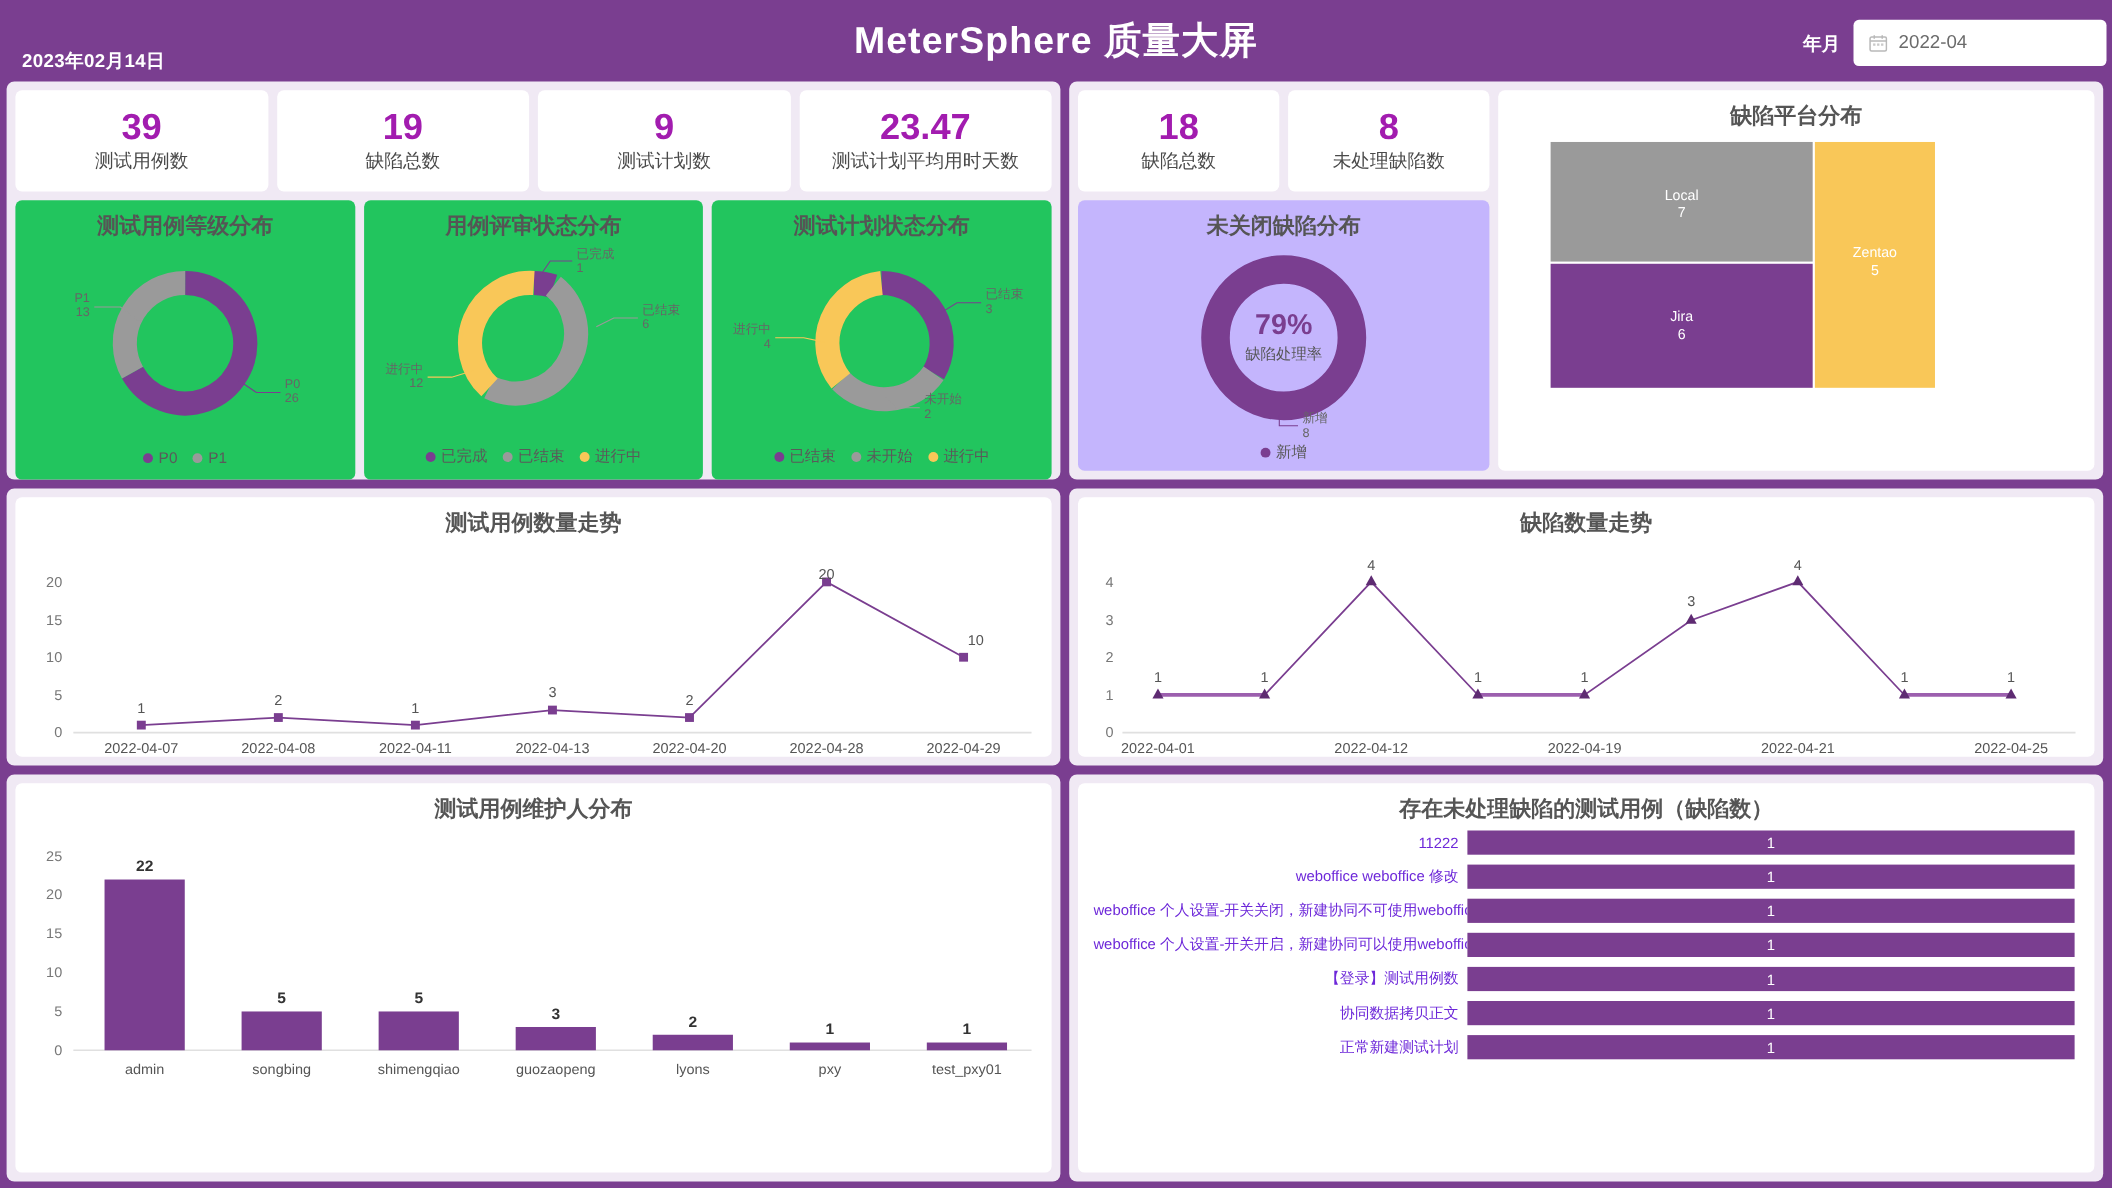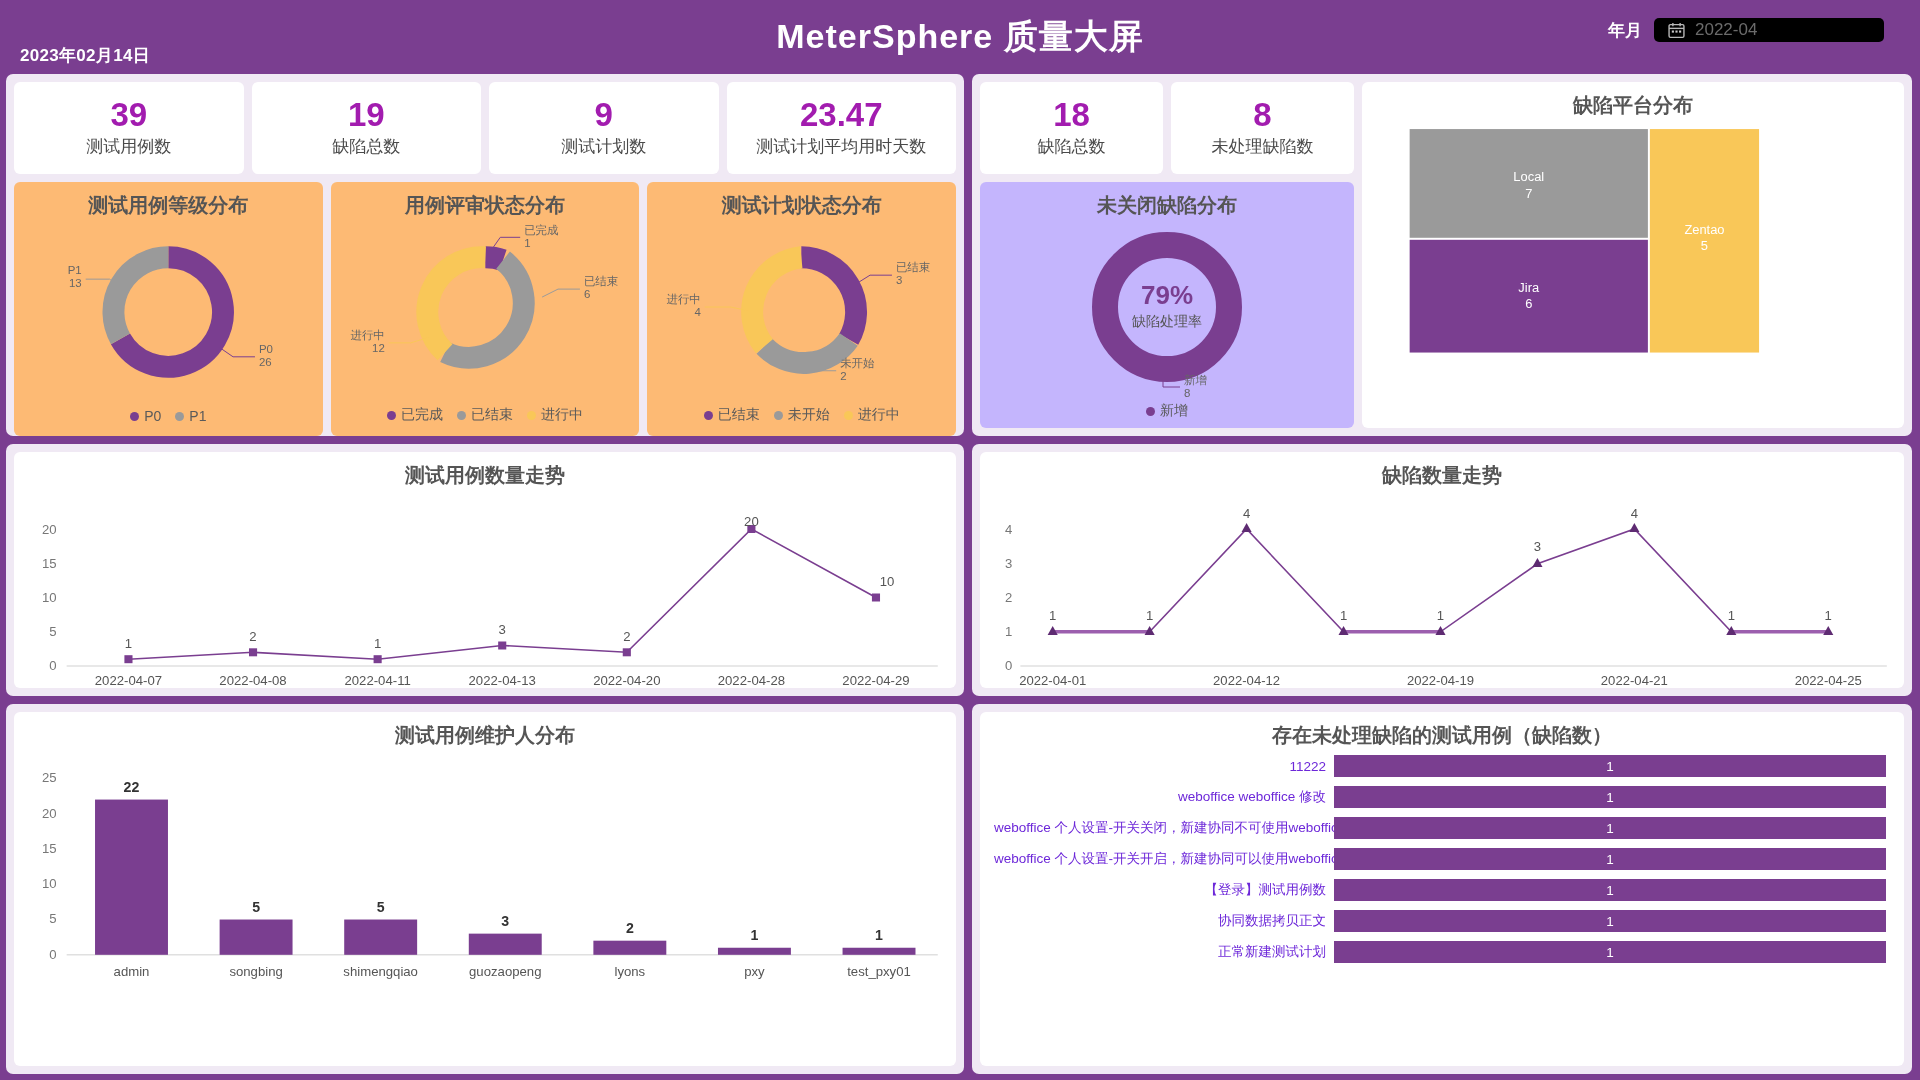--- a/index.html
+++ b/index.html
@@ -15,24 +15,24 @@
   .header { height: 74px; position: relative; flex: 0 0 74px; }
   .header-date {
     position: absolute; left: 20px; top: 44px;
     color: #ffffff; font-size: 17px; font-weight: bold; letter-spacing: .3px;
   }
   .header-title {
     position: absolute; left: 0; right: 0; top: 14px;
     text-align: center; color: #ffffff;
     font-size: 34px; font-weight: bold; letter-spacing: 1px;
   }
-  .header-right { position: absolute; right: 36px; top: 18px; display: flex; align-items: center; gap: 12px; justify-content: space-between; }
+  .header-right { position: absolute; right: 5px; top: 18px; display: flex; align-items: center; gap: 12px; justify-content: space-between; }
   .header-right .ym-label { color: #ffffff; font-size: 17px; font-weight: bold; }
   .date-picker {
-    width: 230px; height: 24px; background: #000000; border-radius: 5px;
+    width: 230px; height: 42px; background: #ffffff; border-radius: 5px;
     display: flex; align-items: center; gap: 10px; padding: 0 14px;
   }
   .cal-icon { width: 17px; height: 17px; position: relative; flex: 0 0 17px; }
   .cal-icon svg { display: block; }
   .date-picker .dp-value { color: #6b6b6b; font-size: 17px; }
 
   
   .body { flex: 1; display: flex; gap: 0; padding: 0 6px 6px 6px; }
   .col { display: flex; flex-direction: column; gap: 8px; }
   .col-left { width: 962px; padding-right: 4px; }
@@ -45,21 +45,21 @@
   .kpi {
     flex: 1; height: 92px; background: #fff; border-radius: 6px;
     display: flex; flex-direction: column; align-items: center; justify-content: center; gap: 4px;
   }
   .kpi .kpi-value { color: #a21caf; font-size: 33px; font-weight: bold; line-height: 1; }
   .kpi .kpi-label { color: #4a4a4a; font-size: 17px; }
 
   
   .chart-title { text-align: center; color: #555; font-size: 20px; font-weight: bold; padding-top: 10px; }
   .donut-row { display: flex; gap: 8px; margin-top: 8px; }
-  .donut-card { flex: 1; background: #fdba74; border-radius: 6px; height: 254px; position: relative; }
+  .donut-card { flex: 1; background: #22c55e; border-radius: 6px; height: 254px; position: relative; }
   .donut-wrap { position: relative; width: 100%; height: 186px; }
   .donut-wrap svg { position: absolute; left: 0; top: 0; width: 100%; height: 100%; }
   .legend { display: flex; justify-content: center; align-items: center; gap: 14px; position: absolute; bottom: 12px; left: 0; right: 0; }
   .legend-item { display: flex; align-items: center; gap: 5px; color: #5a5a5a; font-size: 14px; }
   .legend-dot { width: 9px; height: 9px; border-radius: 50%; display: inline-block; }
 
   
   .big-donut-card { background: #c4b5fd; border-radius: 6px; height: 254px; position: relative; margin-top: 8px; }
   .treemap-card { background:#fff; border-radius: 6px; height: 100%; position: relative; }
 

